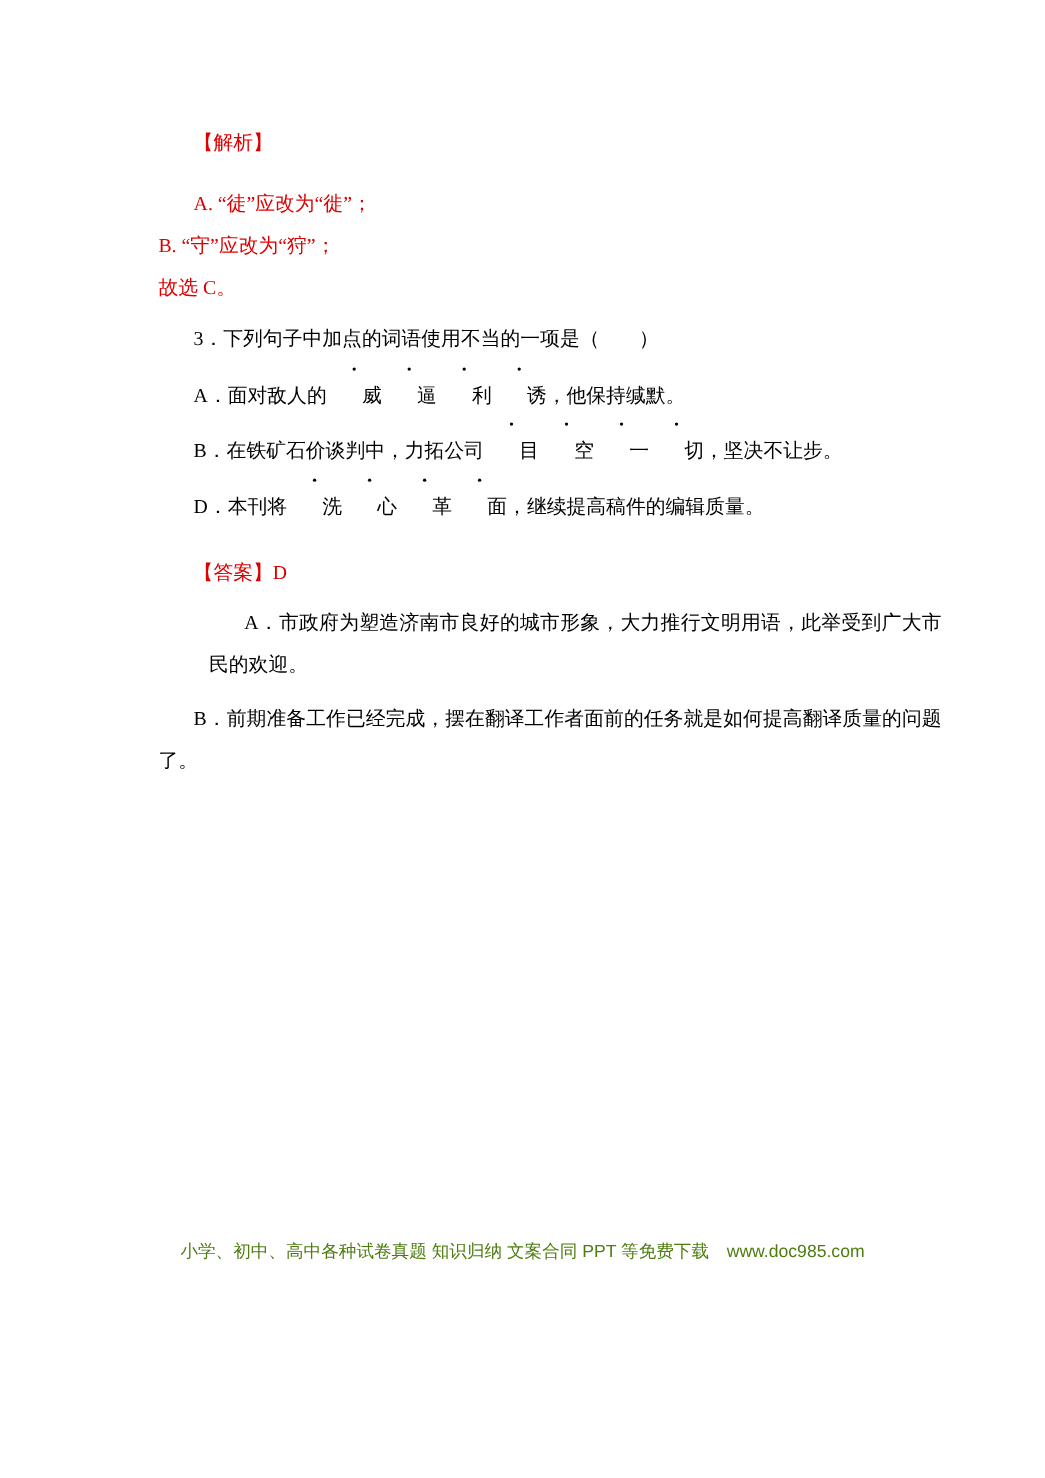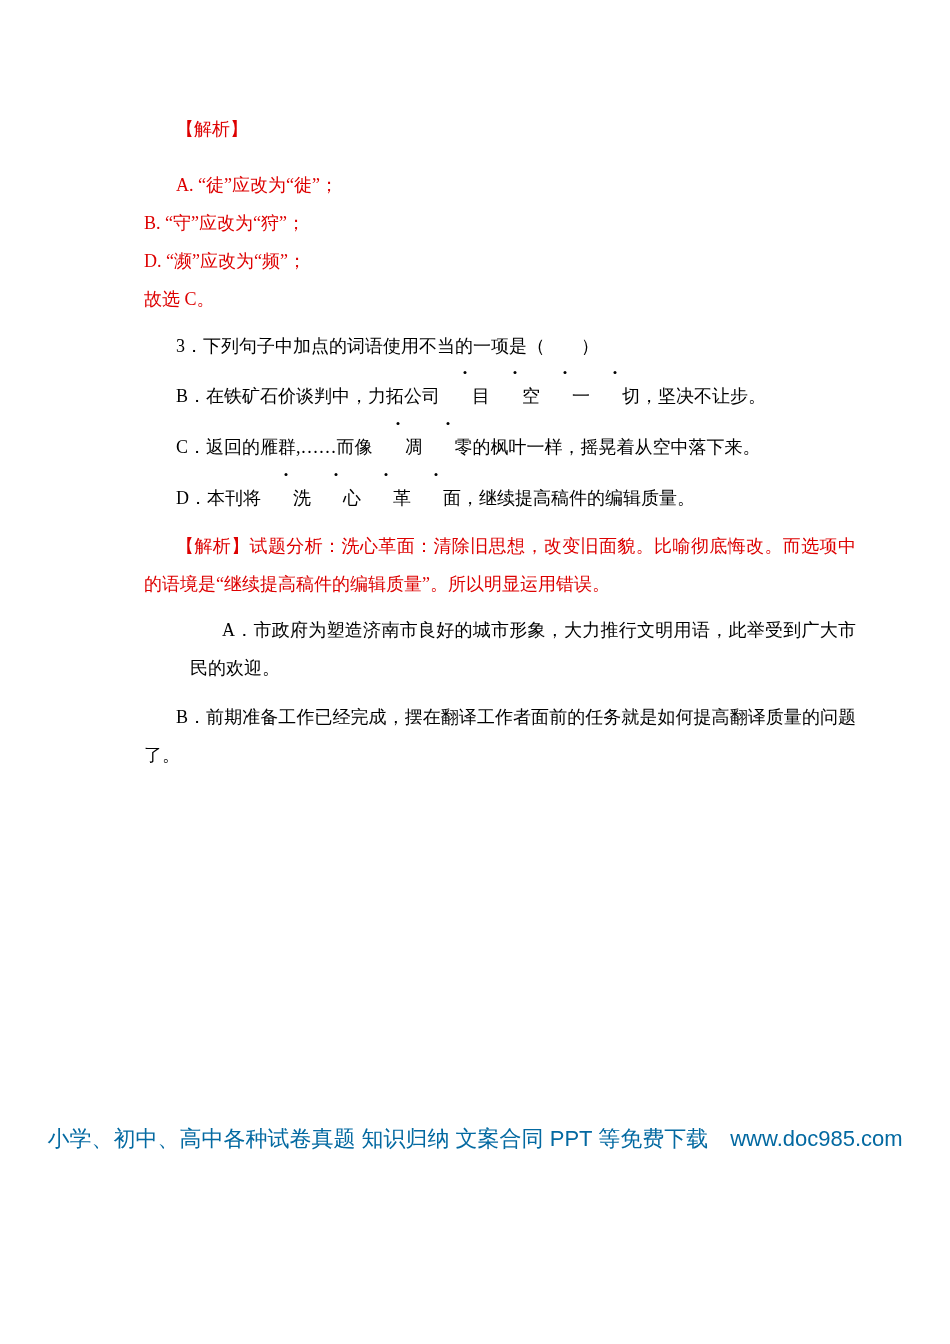--- a/index.html
+++ b/index.html
@@ -64,52 +64,51 @@
     background: #000;
   }
 
   .footer {
     position: absolute;
     left: 0;
     top: 1120px;
     width: 950px;
     text-align: center;
     font-family: "Liberation Sans", "DejaVu Sans", sans-serif;
-    font-size: 22px;
+    font-size: 16px;
     line-height: 38px;
-    color: #0369a1;
+    color: #4d7c0f;
   }
 </style>
 </head>
 <body>
 
 <div class="page">
   <div class="content">
 
     <p class="para indent red m-jiexi-hdr">【解析】</p>
 
     <p class="para indent red m-redline-a">A. “徒”应改为“徙”；</p>
 
     <p class="para red m-redline">B. “守”应改为“狩”；</p>
 
-    <p class="para red m-redline">D. “濒”应改为“频”；</p>
 
     <p class="para red m-redline">故选 C。</p>
 
     <p class="para indent m-q3-stem">3．下列句子中加点的词语使用不当的一项是（　　）</p>
 
+    <p class="para indent m-q3-a">A．面对敌人的<span class="emch">威</span><span class="emch">逼</span><span class="emch">利</span><span class="emch">诱</span>，他保持缄默。</p>
 
     <p class="para indent m-q3-b">B．在铁矿石价谈判中，力拓公司<span class="emch">目</span><span class="emch">空</span><span class="emch">一</span><span class="emch">切</span>，坚决不让步。</p>
 
-    <p class="para indent m-q3-c">C．返回的雁群,……而像<span class="emch">凋</span><span class="emch">零</span>的枫叶一样，摇晃着从空中落下来。</p>
 
     <p class="para indent m-q3-d">D．本刊将<span class="emch">洗</span><span class="emch">心</span><span class="emch">革</span><span class="emch">面</span>，继续提高稿件的编辑质量。</p>
 
+    <p class="para indent red m-answer">【答案】D</p>
 
-    <p class="para indent red m-analysis">【解析】试题分析：洗心革面：清除旧思想，改变旧面貌。比喻彻底悔改。而选项中的语境是“继续提高稿件的编辑质量”。所以明显运用错误。</p>
 
 
 
     <p class="para indent m-q4-a">A．市政府为塑造济南市良好的城市形象，大力推行文明用语，此举受到广大市民的欢迎。</p>
 
     <p class="para indent m-q4-b">B．前期准备工作已经完成，摆在翻译工作者面前的任务就是如何提高翻译质量的问题了。</p>
 
   </div>
 
   <div class="footer">小学、初中、高中各种试卷真题 知识归纳 文案合同 PPT 等免费下载　www.doc985.com</div>

